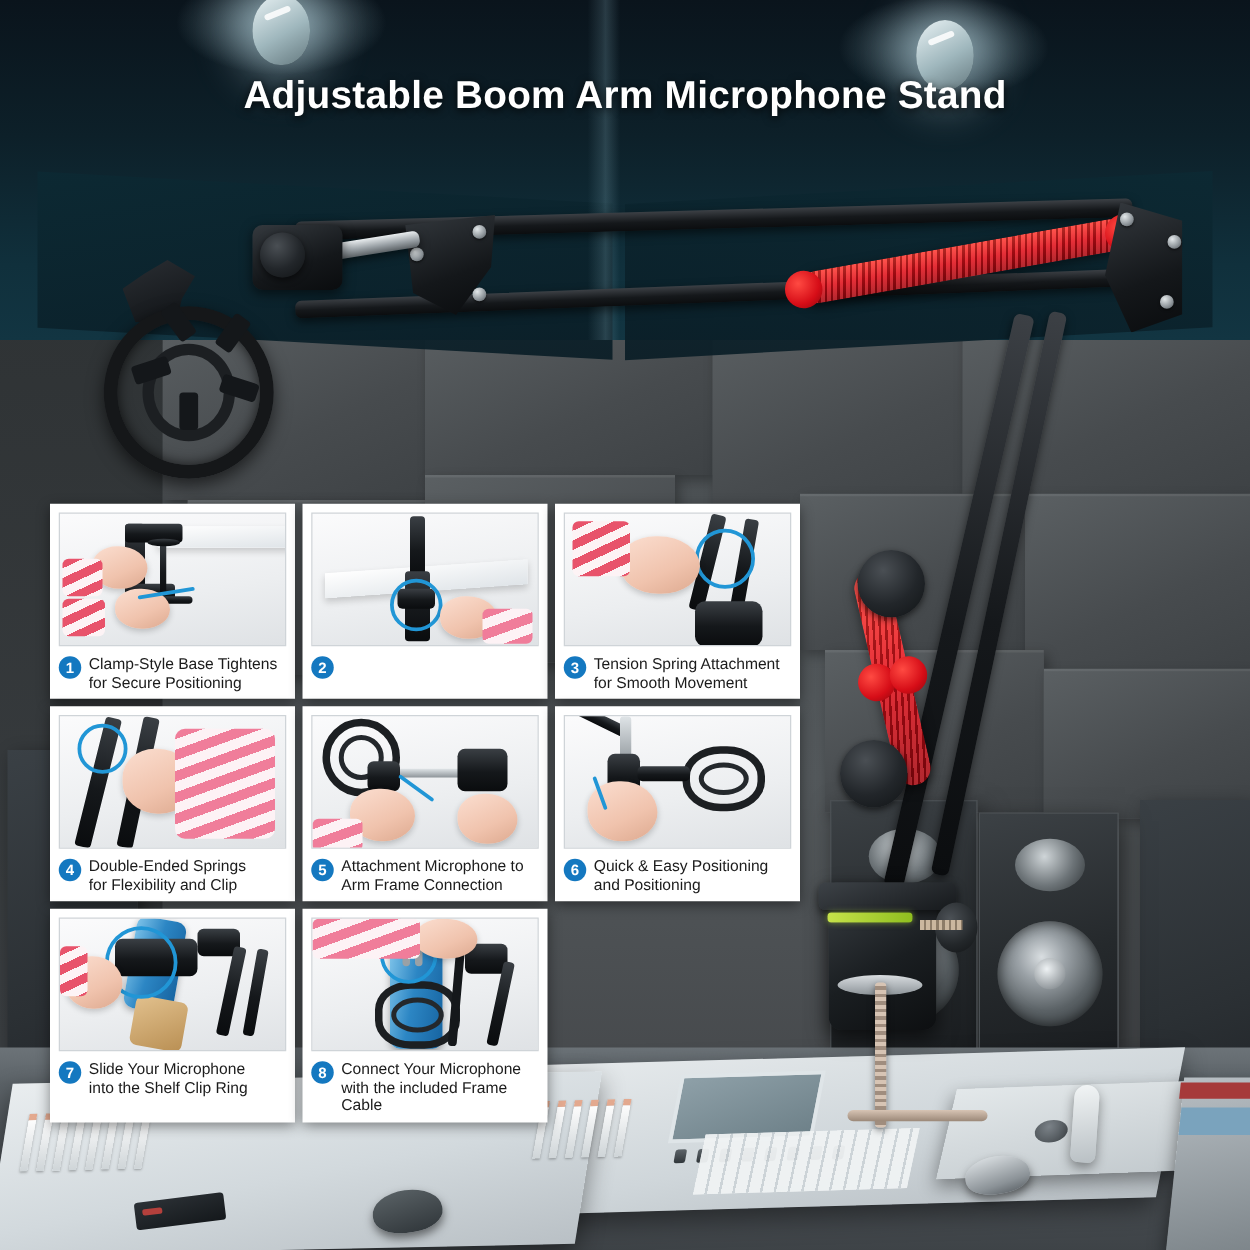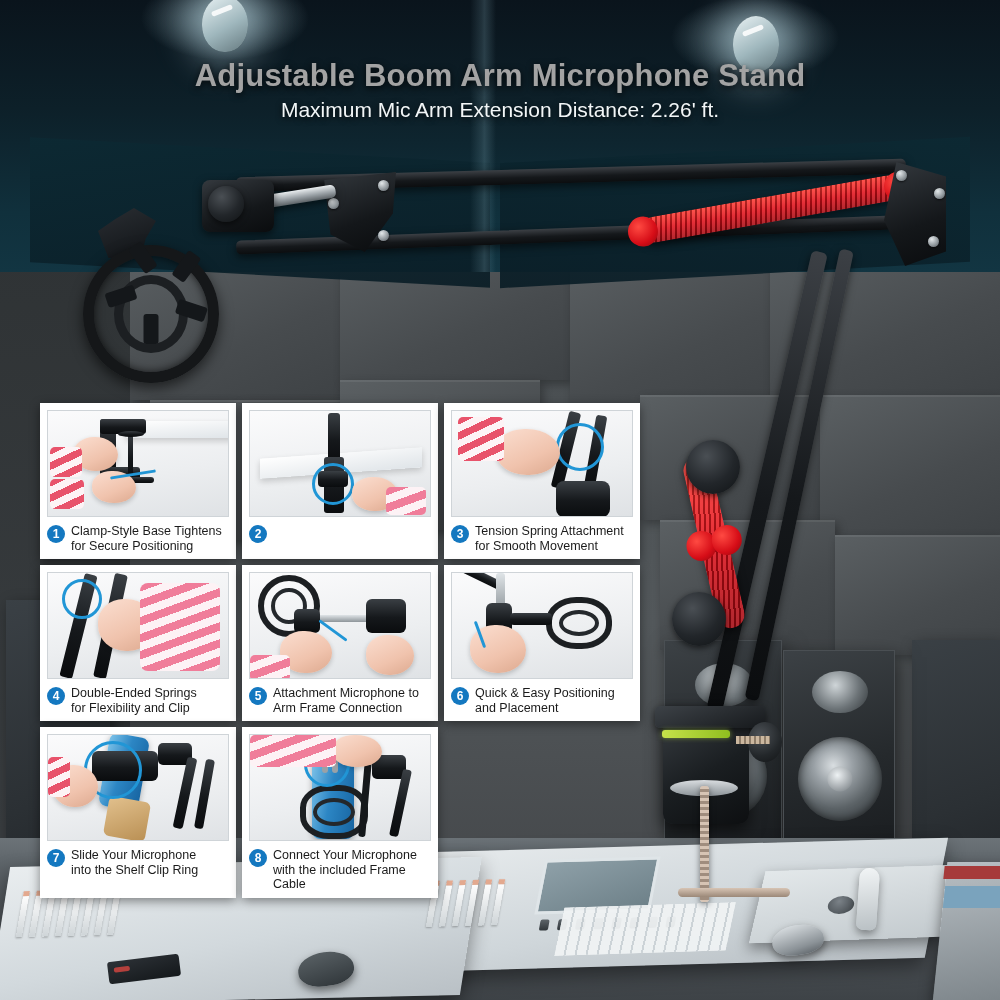--- a/index.html
+++ b/index.html
@@ -154,21 +154,21 @@
     background:linear-gradient(180deg,#d9dde0,#8d9499);}
   .clampBar{position:absolute;left:678px;top:888px;width:112px;height:9px;border-radius:5px;
     background:linear-gradient(180deg,#d7c4b4,#9b8878);}
   .clampKnob{position:absolute;left:748px;top:722px;width:34px;height:40px;border-radius:50%;
     background:radial-gradient(circle at 35% 32%,#4c5156,#23272a 60%,#121416);}
   .clampRod{position:absolute;left:736px;top:736px;width:34px;height:8px;
     background:repeating-linear-gradient(90deg,#cbb79f 0 3px,#8d7c68 3px 5px);}
 
   
   .titleWrap{position:absolute;left:0;top:58px;width:1000px;text-align:center;z-index:40;}
-  .h1{font-size:31px;font-weight:bold;color:#a3a3a3;letter-spacing:.2px;
+  .h1{font-size:31px;font-weight:bold;color:#ffffff;letter-spacing:.2px;
     text-shadow:0 2px 7px rgba(0,0,0,.85);}
   .h2{font-size:21px;color:#f2f6f7;margin-top:4px;text-shadow:0 2px 6px rgba(0,0,0,.85);}
   .callout{position:absolute;left:538px;top:316px;font-size:21px;color:#eef4f6;
     text-shadow:0 2px 7px rgba(0,0,0,.9);z-index:40;}
 
   
   .grid{position:absolute;left:40px;top:403px;width:600px;z-index:50;
     display:grid;grid-template-columns:repeat(3,196px);gap:6px 6px;}
   .card{background:#ffffff;padding:7px 7px 6px 7px;box-shadow:0 3px 10px rgba(0,0,0,.45);}
   .card.hidden{visibility:hidden;}
@@ -324,21 +324,20 @@
     <div class="clampGreen"></div>
     <div class="clampKnob"></div>
     <div class="clampRod"></div>
     <div class="clampPad"></div>
     <div class="clampScrew"></div>
     <div class="clampBar"></div>
   </div>
 
   <div class="titleWrap">
     <div class="h1">Adjustable Boom Arm Microphone Stand</div>
-    <div class="h2">Maximum Mic Arm Extension Distance: 2.26' ft.</div>
   </div>
 
   <div class="grid" id="feature-grid">
       <div class="card">
         <div class="thumb">
     <div class="tDesk" style="left:78px;top:10px;width:110px;height:17px;"></div>
     <div class="tBar" style="left:52px;top:8px;width:16px;height:62px;"></div>
     <div class="tBar" style="left:52px;top:8px;width:46px;height:15px;"></div>
     <div class="tBar" style="left:52px;top:56px;width:40px;height:14px;"></div>
     <div class="tBar" style="left:80px;top:22px;width:5px;height:46px;"></div>
@@ -417,21 +416,21 @@
     <div class="tBar" style="left:8px;top:0px;width:46px;height:9px;transform:rotate(26deg);"></div>
     <div class="tBar" style="left:44px;top:0px;width:9px;height:40px;background:linear-gradient(180deg,#dfe4e7,#8d9499);"></div>
     <div class="tBar" style="left:34px;top:30px;width:26px;height:34px;border-radius:6px;"></div>
     <div class="tBasket" style="left:94px;top:24px;width:66px;height:52px;border-radius:46%;"></div>
     <div class="tBar" style="left:58px;top:40px;width:42px;height:12px;border-radius:4px;"></div>
     <div class="tHand" style="left:18px;top:52px;width:56px;height:48px;"></div>
     <div class="tArrow" style="left:14px;top:60px;width:28px;transform:rotate(70deg);"></div>
         </div>
         <div class="cap">
           <span class="badge">6</span>
-          <span class="capt"><span>Quick &amp; Easy Positioning</span><br><span>and Placement</span></span>
+          <span class="capt"><span>Quick &amp; Easy Positioning</span><br><span>and Positioning</span></span>
         </div>
       </div>
       <div class="card">
         <div class="thumb">
     <div class="tMicBlue" style="left:56px;top:0px;width:40px;height:74px;transform:rotate(10deg);"></div>
     <div class="tWood" style="left:58px;top:64px;width:42px;height:40px;transform:rotate(10deg);"></div>
     <div class="tBar" style="left:44px;top:16px;width:66px;height:30px;border-radius:6px;"></div>
     <div class="tCircle" style="left:36px;top:6px;width:58px;height:58px;"></div>
     <div class="tBar" style="left:110px;top:8px;width:34px;height:22px;border-radius:5px;"></div>
     <div class="tBar" style="left:132px;top:22px;width:10px;height:72px;transform:rotate(12deg);"></div>

